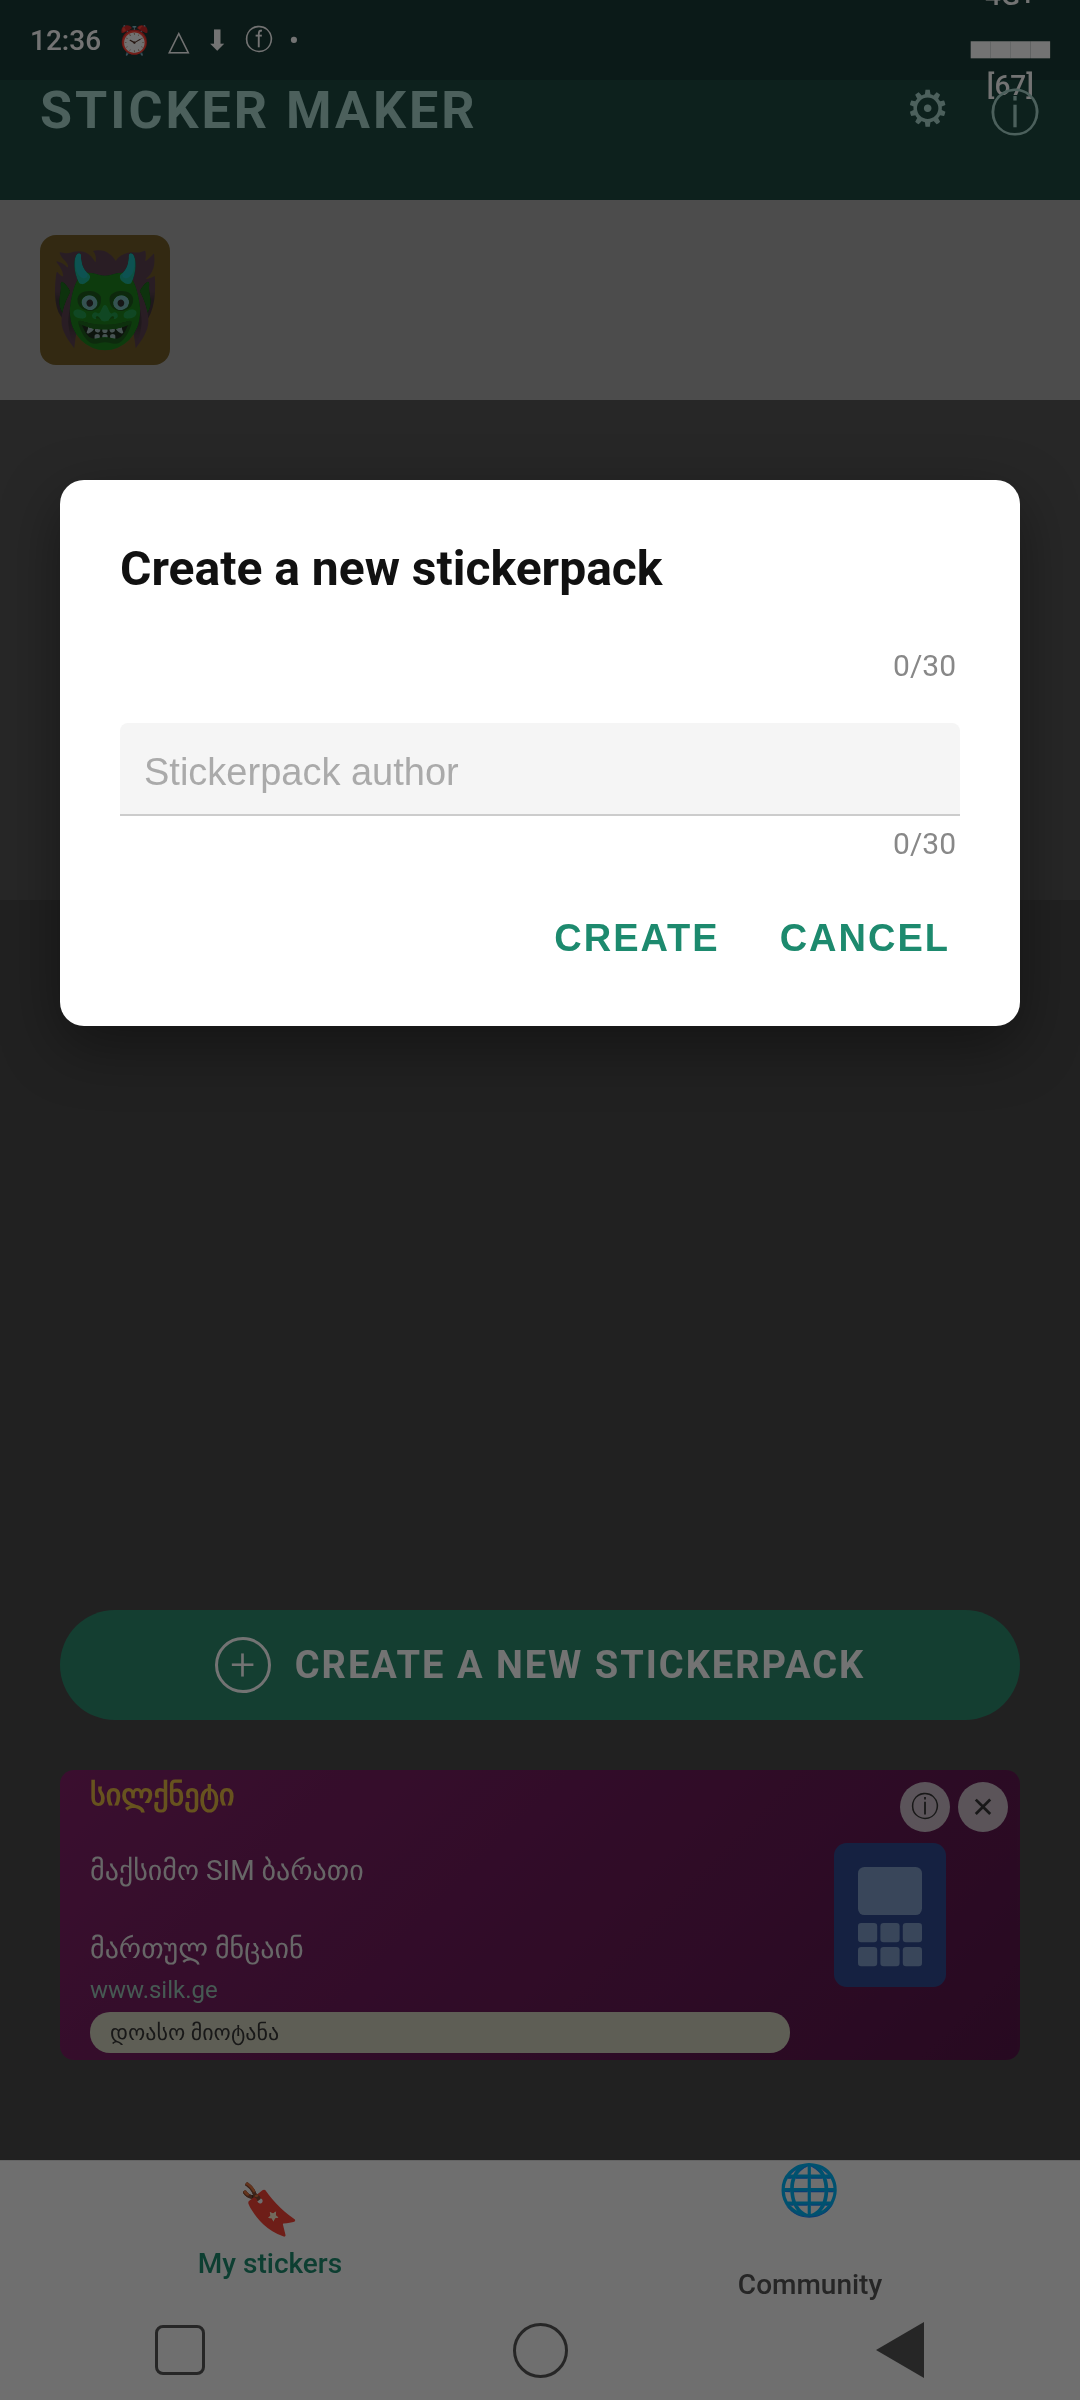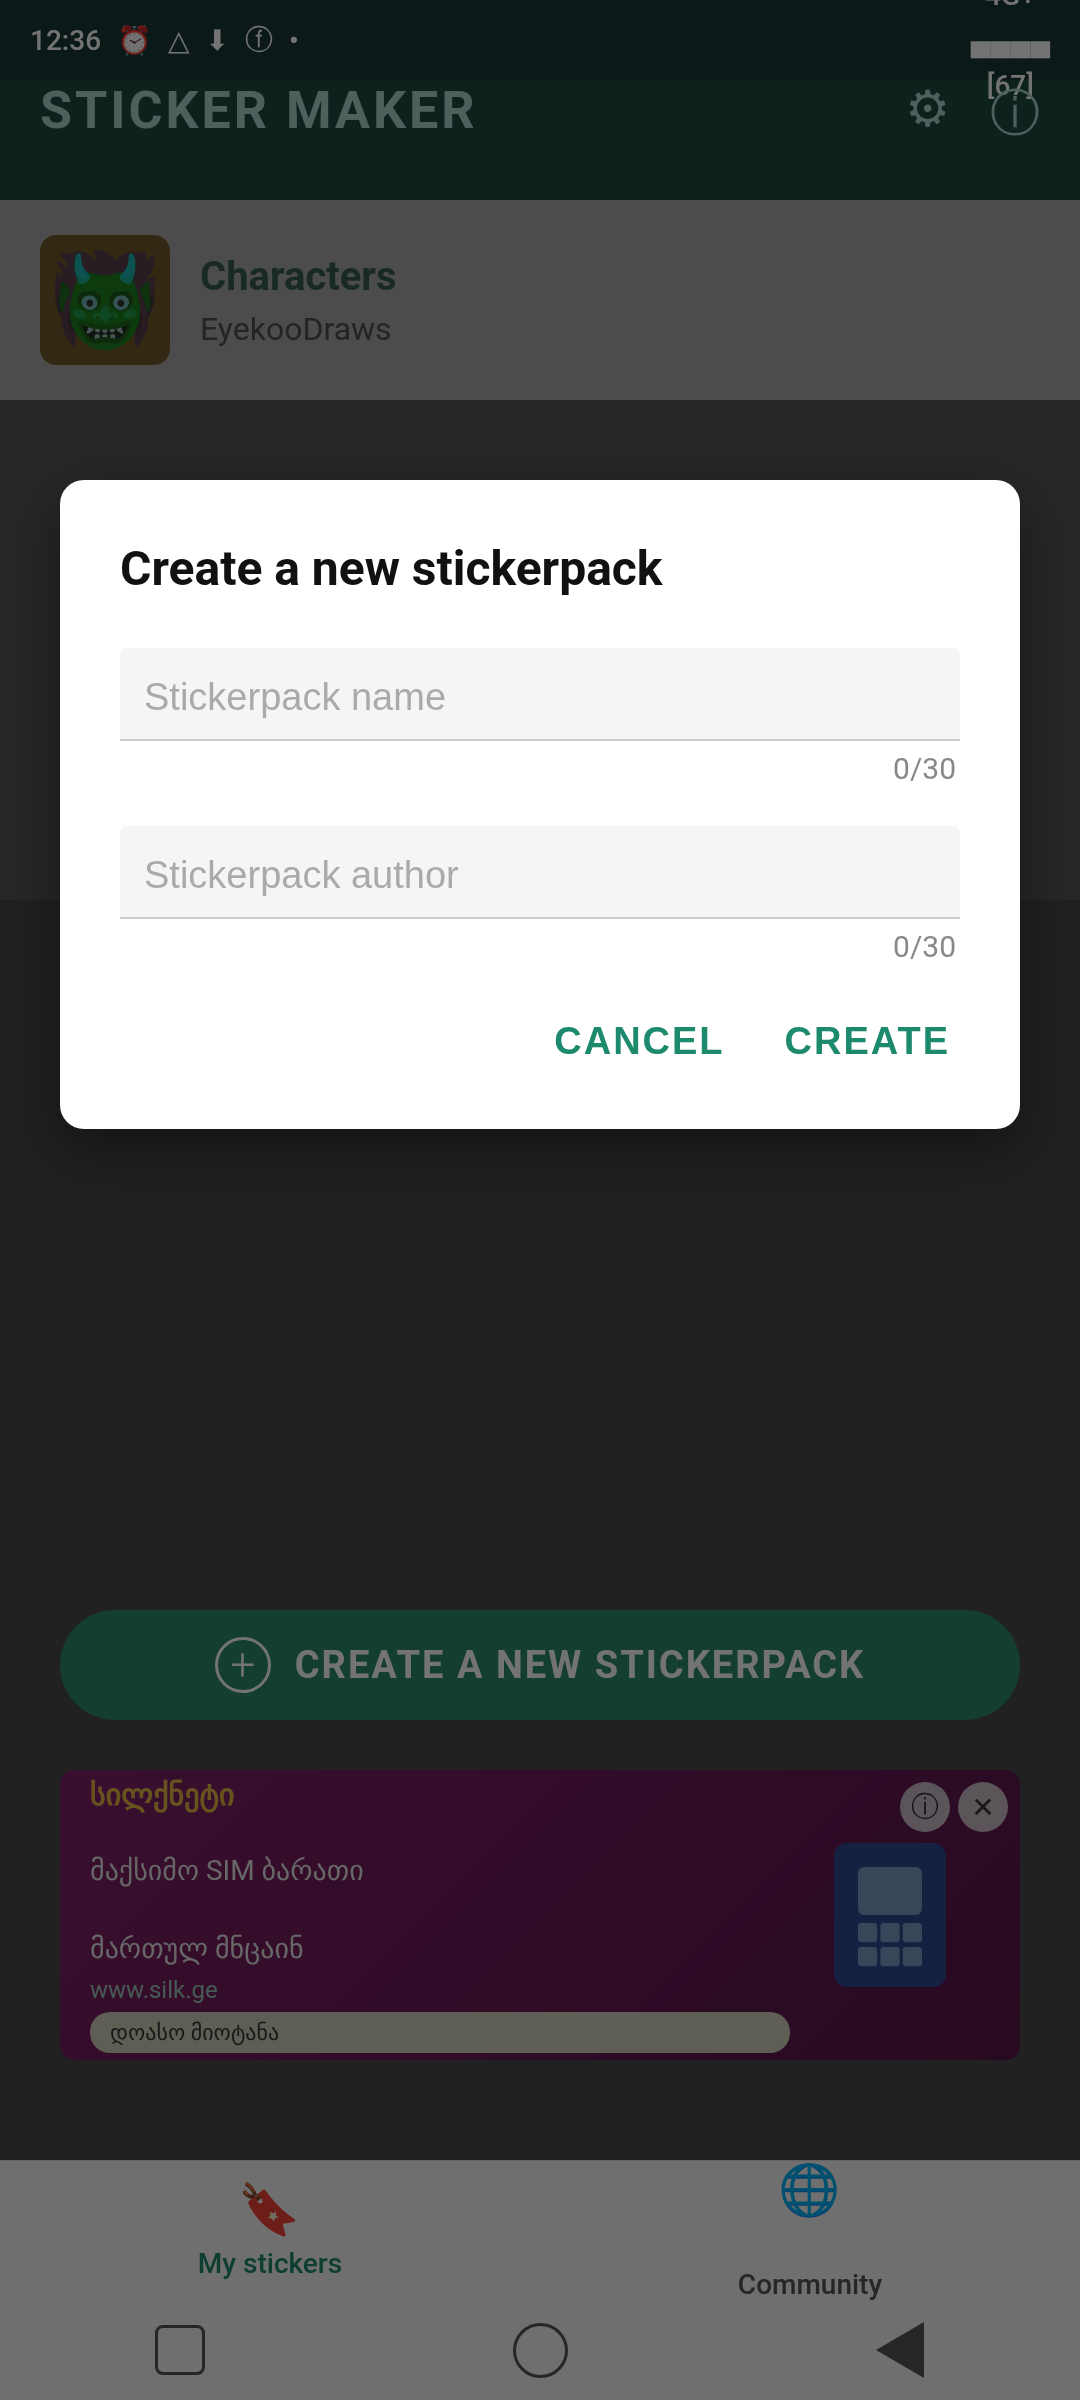--- a/index.html
+++ b/index.html
@@ -404,44 +404,39 @@
   <div class="app-bar-icons">
     <span class="icon-btn">⚙</span>
     <span class="icon-btn">ⓘ</span>
   </div>
 </div>
 
 <div class="sticker-card" style="opacity:0.6;">
   <div class="sticker-thumb">
     <span class="goblin">👹</span>
   </div>
-  <div class="sticker-info">
-    <span class="sticker-name">Characters</span>
-    <span class="sticker-author">EyekooDraws</span>
-  </div>
 </div>
 
 <div class="middle-area"></div>
 
 <div class="dialog">
   <div class="dialog-title">Create a new stickerpack</div>
 
   <div class="input-group">
-    <input type="text" class="input-field" placeholder="Stickerpack name" style="">
     <div class="char-count">0/30</div>
   </div>
 
   <div class="input-group">
     <input type="text" class="input-field" placeholder="Stickerpack author" style="">
     <div class="char-count">0/30</div>
   </div>
 
   <div class="dialog-actions">
+    <button class="btn-text">CREATE</button>
     <button class="btn-text">CANCEL</button>
-    <button class="btn-text">CREATE</button>
   </div>
 </div>
 
 <div class="create-btn-area">
   <div class="create-btn">
     <div class="plus-circle">
       <span>+</span>
     </div>
     <span class="create-btn-text">CREATE A NEW STICKERPACK</span>
   </div>

